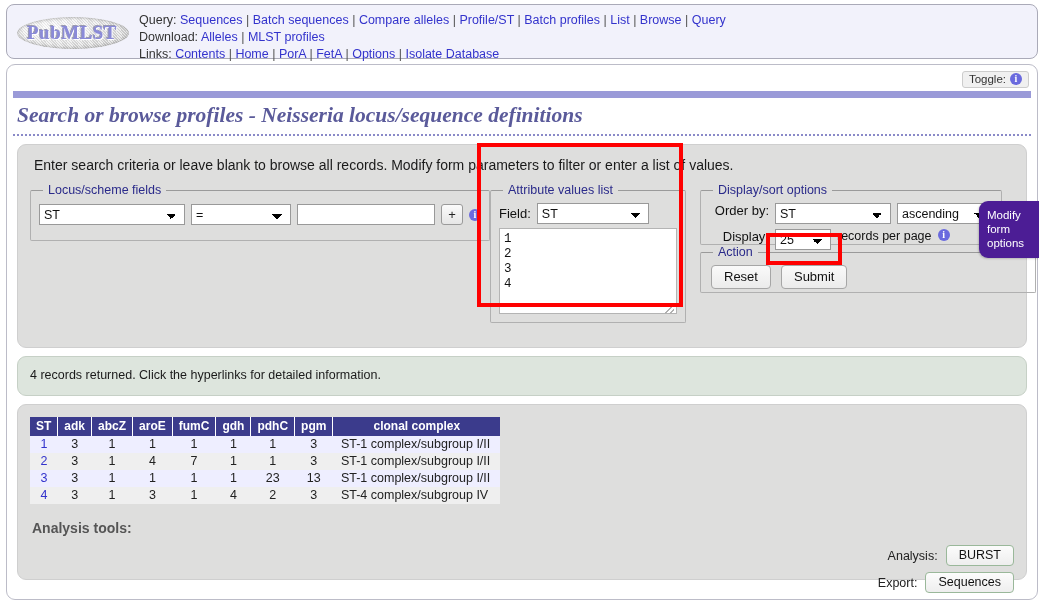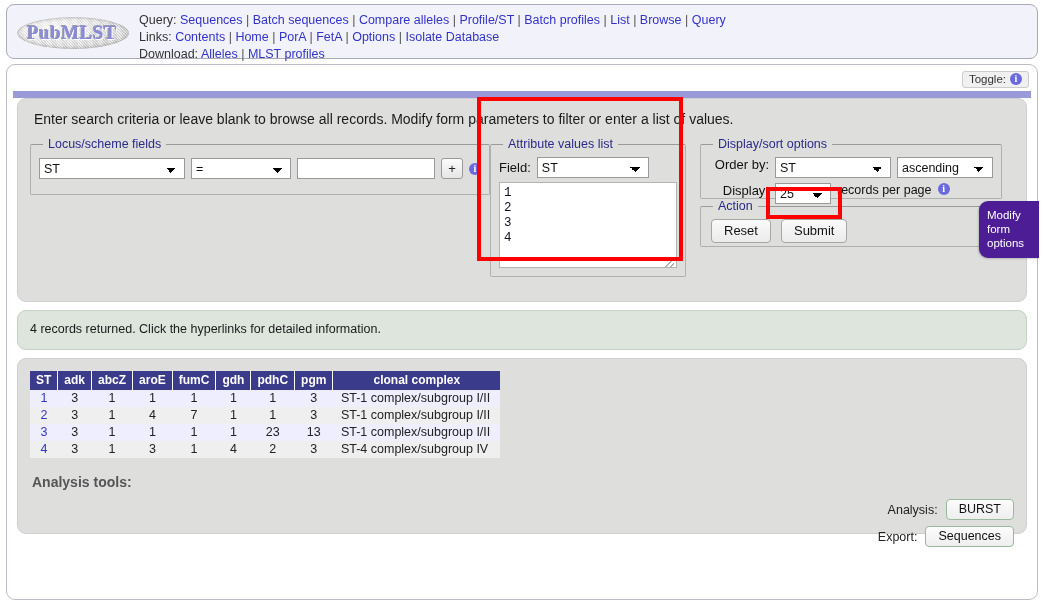--- a/index.html
+++ b/index.html
@@ -350,40 +350,41 @@
   <div class="logo">
     <div class="logo-oval"></div>
     <div class="logo-text">PubMLST</div>
   </div>
   <div class="navblock">
     <div class="navrow">
       <span class="navlabel">Query:</span>
       <a href="#">Sequences</a><span class="navsep"> | </span><a href="#">Batch sequences</a><span class="navsep"> | </span><a href="#">Compare alleles</a><span class="navsep"> | </span><a href="#">Profile/ST</a><span class="navsep"> | </span><a href="#">Batch profiles</a><span class="navsep"> | </span><a href="#">List</a><span class="navsep"> | </span><a href="#">Browse</a><span class="navsep"> | </span><a href="#">Query</a>
     </div>
     <div class="navrow">
+      <span class="navlabel">Download:</span>
+      <a href="#">Alleles</a><span class="navsep"> | </span><a href="#">MLST profiles</a>
+    </div>
+    <div class="navrow">
       <span class="navlabel">Links:</span>
       <a href="#">Contents</a><span class="navsep"> | </span><a href="#">Home</a><span class="navsep"> | </span><a href="#">PorA</a><span class="navsep"> | </span><a href="#">FetA</a><span class="navsep"> | </span><a href="#">Options</a><span class="navsep"> | </span><a href="#">Isolate Database</a>
-    </div>
-    <div class="navrow">
-      <span class="navlabel">Download:</span>
-      <a href="#">Alleles</a><span class="navsep"> | </span><a href="#">MLST profiles</a>
     </div>
   </div>
 </div>
 
 <div class="main-panel">
 
   <div class="toggle-bar">
     <div class="toggle-box">
       <span>Toggle:</span>
       <span class="info-icon">i</span>
     </div>
   </div>
 
   <div class="title-topbar"></div>
+  <div class="page-title">Search or browse profiles - Neisseria locus/sequence definitions</div>
 
   <div class="form-box">
     <div class="form-intro">Enter search criteria or leave blank to browse all records. Modify form parameters to filter or enter a list of values.</div>
 
     <div class="fieldset-row">
 
       <fieldset class="fs fs-locus">
         <legend>Locus/scheme fields</legend>
         <div class="row-controls">
           <select class="sel sel-locus">

